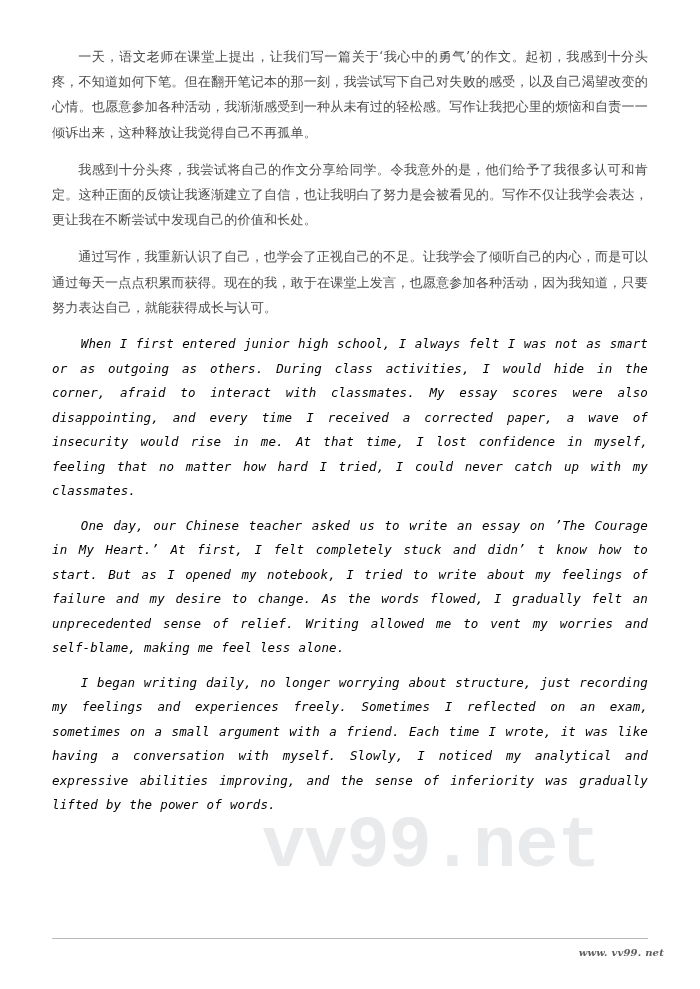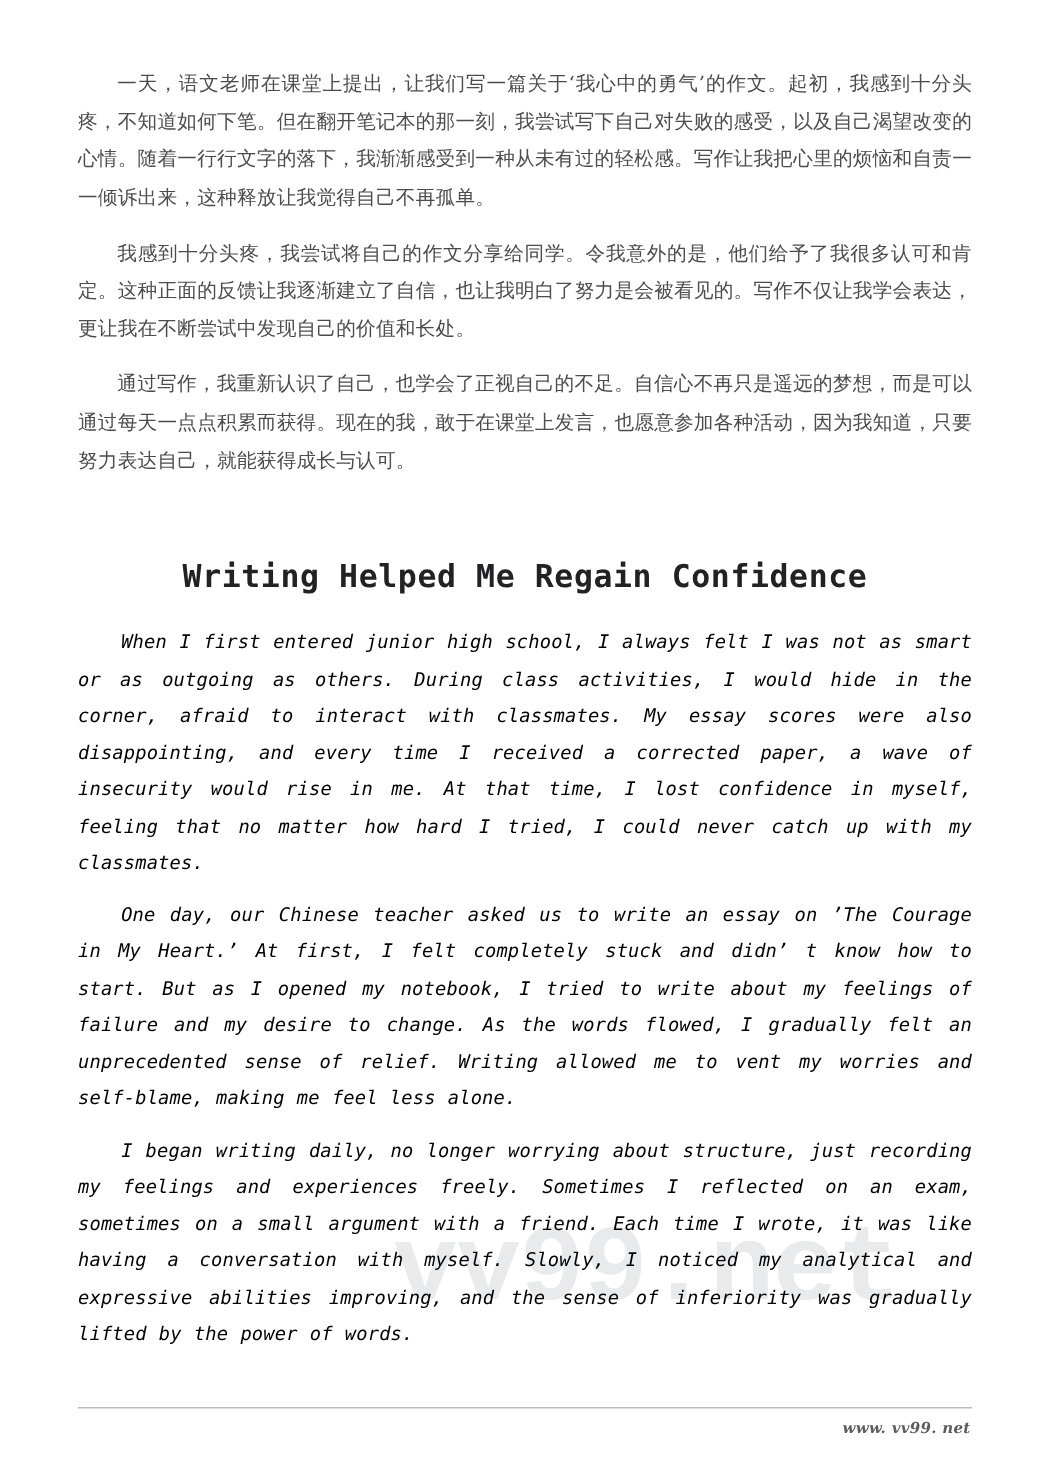--- a/index.html
+++ b/index.html
@@ -91,47 +91,46 @@
     position: absolute;
     left: 52px;
     top: 938px;
     width: 596px;
     height: 0;
     border-top: 1.6px solid #b9babd;
     z-index: 3;
   }
   .footer-url {
     position: absolute;
-    right: 53px;
+    right: 36px;
     top: 947px;
     font-family: "DejaVu Serif", "Liberation Serif", serif;
     font-style: italic;
     font-weight: 700;
     font-size: 10px;
     color: #5d5d60;
     letter-spacing: 0.2px;
     z-index: 3;
   }
 </style>
 </head>
 <body>
 
 <div class="page">
 
   <div class="watermark">vv99.net</div>
 
   <div class="content">
 
     <div class="cn-block">
-      <p class="cn-para">一天，语文老师在课堂上提出，让我们写一篇关于‘我心中的勇气’的作文。起初，我感到十分头疼，不知道如何下笔。但在翻开笔记本的那一刻，我尝试写下自己对失败的感受，以及自己渴望改变的心情。随着一行行文字的落下，我渐渐感受到一种从未有过的轻松感。写作让我把心里的烦恼和自责一一倾诉出来，这种释放让我觉得自己不再孤单。</p>
+      <p class="cn-para">一天，语文老师在课堂上提出，让我们写一篇关于‘我心中的勇气’的作文。起初，我感到十分头疼，不知道如何下笔。但在翻开笔记本的那一刻，我尝试写下自己对失败的感受，以及自己渴望改变的心情。也愿意参加各种活动，我渐渐感受到一种从未有过的轻松感。写作让我把心里的烦恼和自责一一倾诉出来，这种释放让我觉得自己不再孤单。</p>
       <p class="cn-para">我感到十分头疼，我尝试将自己的作文分享给同学。令我意外的是，他们给予了我很多认可和肯定。这种正面的反馈让我逐渐建立了自信，也让我明白了努力是会被看见的。写作不仅让我学会表达，更让我在不断尝试中发现自己的价值和长处。</p>
-      <p class="cn-para">通过写作，我重新认识了自己，也学会了正视自己的不足。自信心不再只是遥远的梦想，而是可以通过每天一点点积累而获得。现在的我，敢于在课堂上发言，也愿意参加各种活动，因为我知道，只要努力表达自己，就能获得成长与认可。</p>
+      <p class="cn-para">通过写作，我重新认识了自己，也学会了正视自己的不足。让我学会了倾听自己的内心，而是可以通过每天一点点积累而获得。现在的我，敢于在课堂上发言，也愿意参加各种活动，因为我知道，只要努力表达自己，就能获得成长与认可。</p>
     </div>
 
-    <h1 class="en-title">Writing Helped Me Regain Confidence</h1>
 
     <div class="en-block">
       <p class="en-para">When I first entered junior high school, I always felt I was not as smart or as outgoing as others. During class activities, I would hide in the corner, afraid to interact with classmates. My essay scores were also disappointing, and every time I received a corrected paper, a wave of insecurity would rise in me. At that time, I lost confidence in myself, feeling that no matter how hard I tried, I could never catch up with my classmates.</p>
       <p class="en-para">One day, our Chinese teacher asked us to write an essay on ’The Courage in My Heart.’ At first, I felt completely stuck and didn’ t know how to start. But as I opened my notebook, I tried to write about my feelings of failure and my desire to change. As the words flowed, I gradually felt an unprecedented sense of relief. Writing allowed me to vent my worries and self-blame, making me feel less alone.</p>
       <p class="en-para">I began writing daily, no longer worrying about structure, just recording my feelings and experiences freely. Sometimes I reflected on an exam, sometimes on a small argument with a friend. Each time I wrote, it was like having a conversation with myself. Slowly, I noticed my analytical and expressive abilities improving, and the sense of inferiority was gradually lifted by the power of words.</p>
 
     </div>
 
   </div>
 

